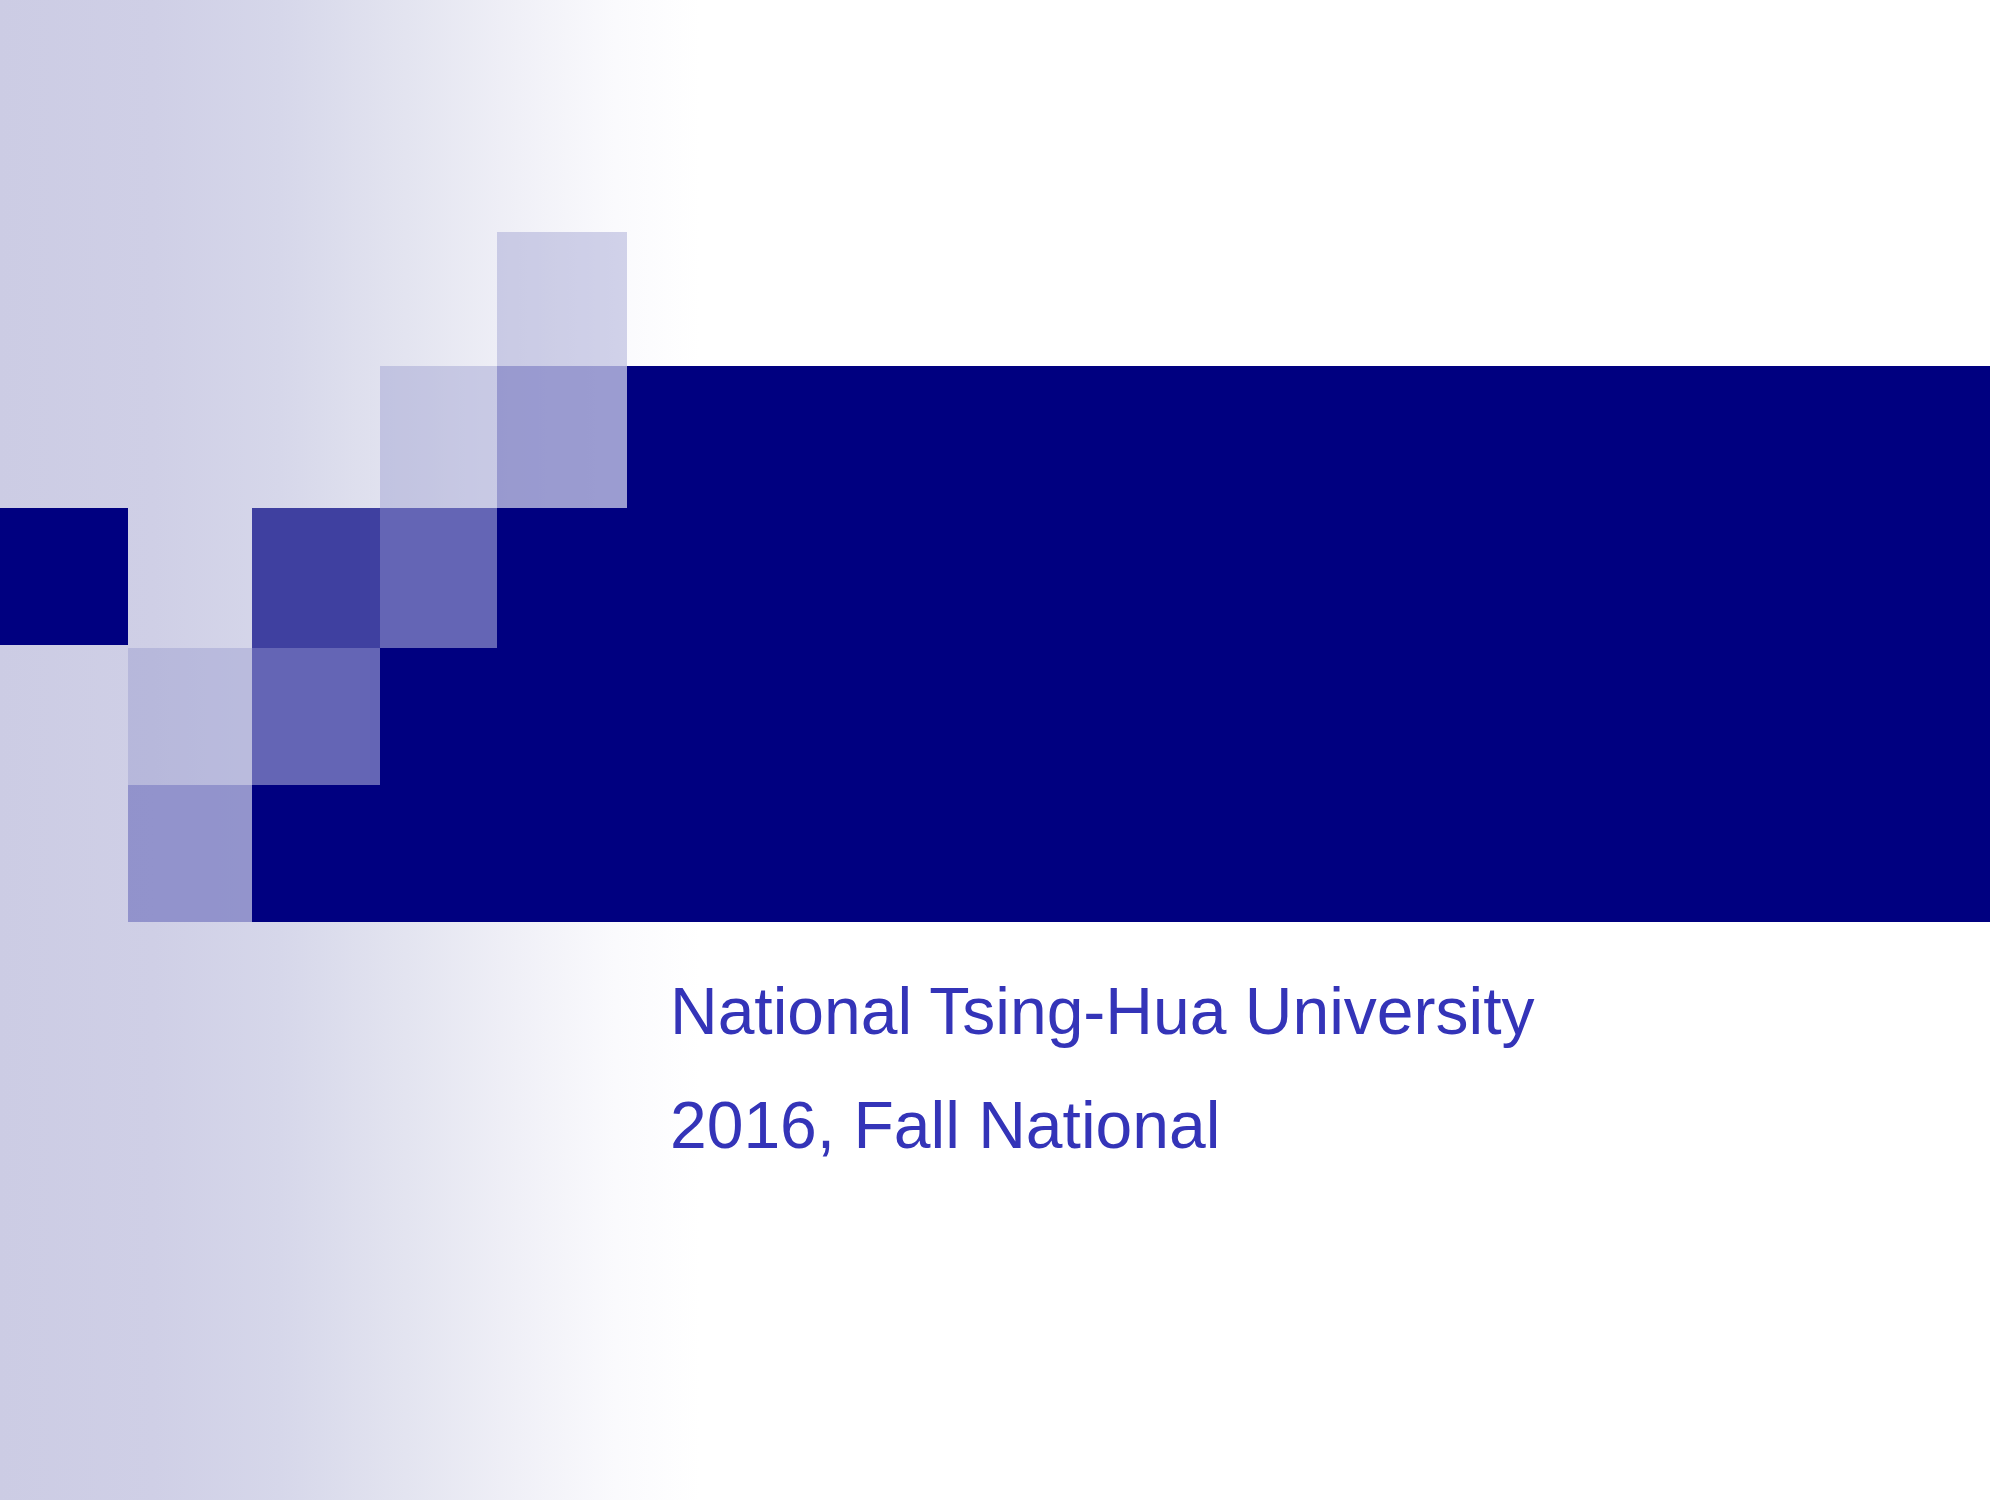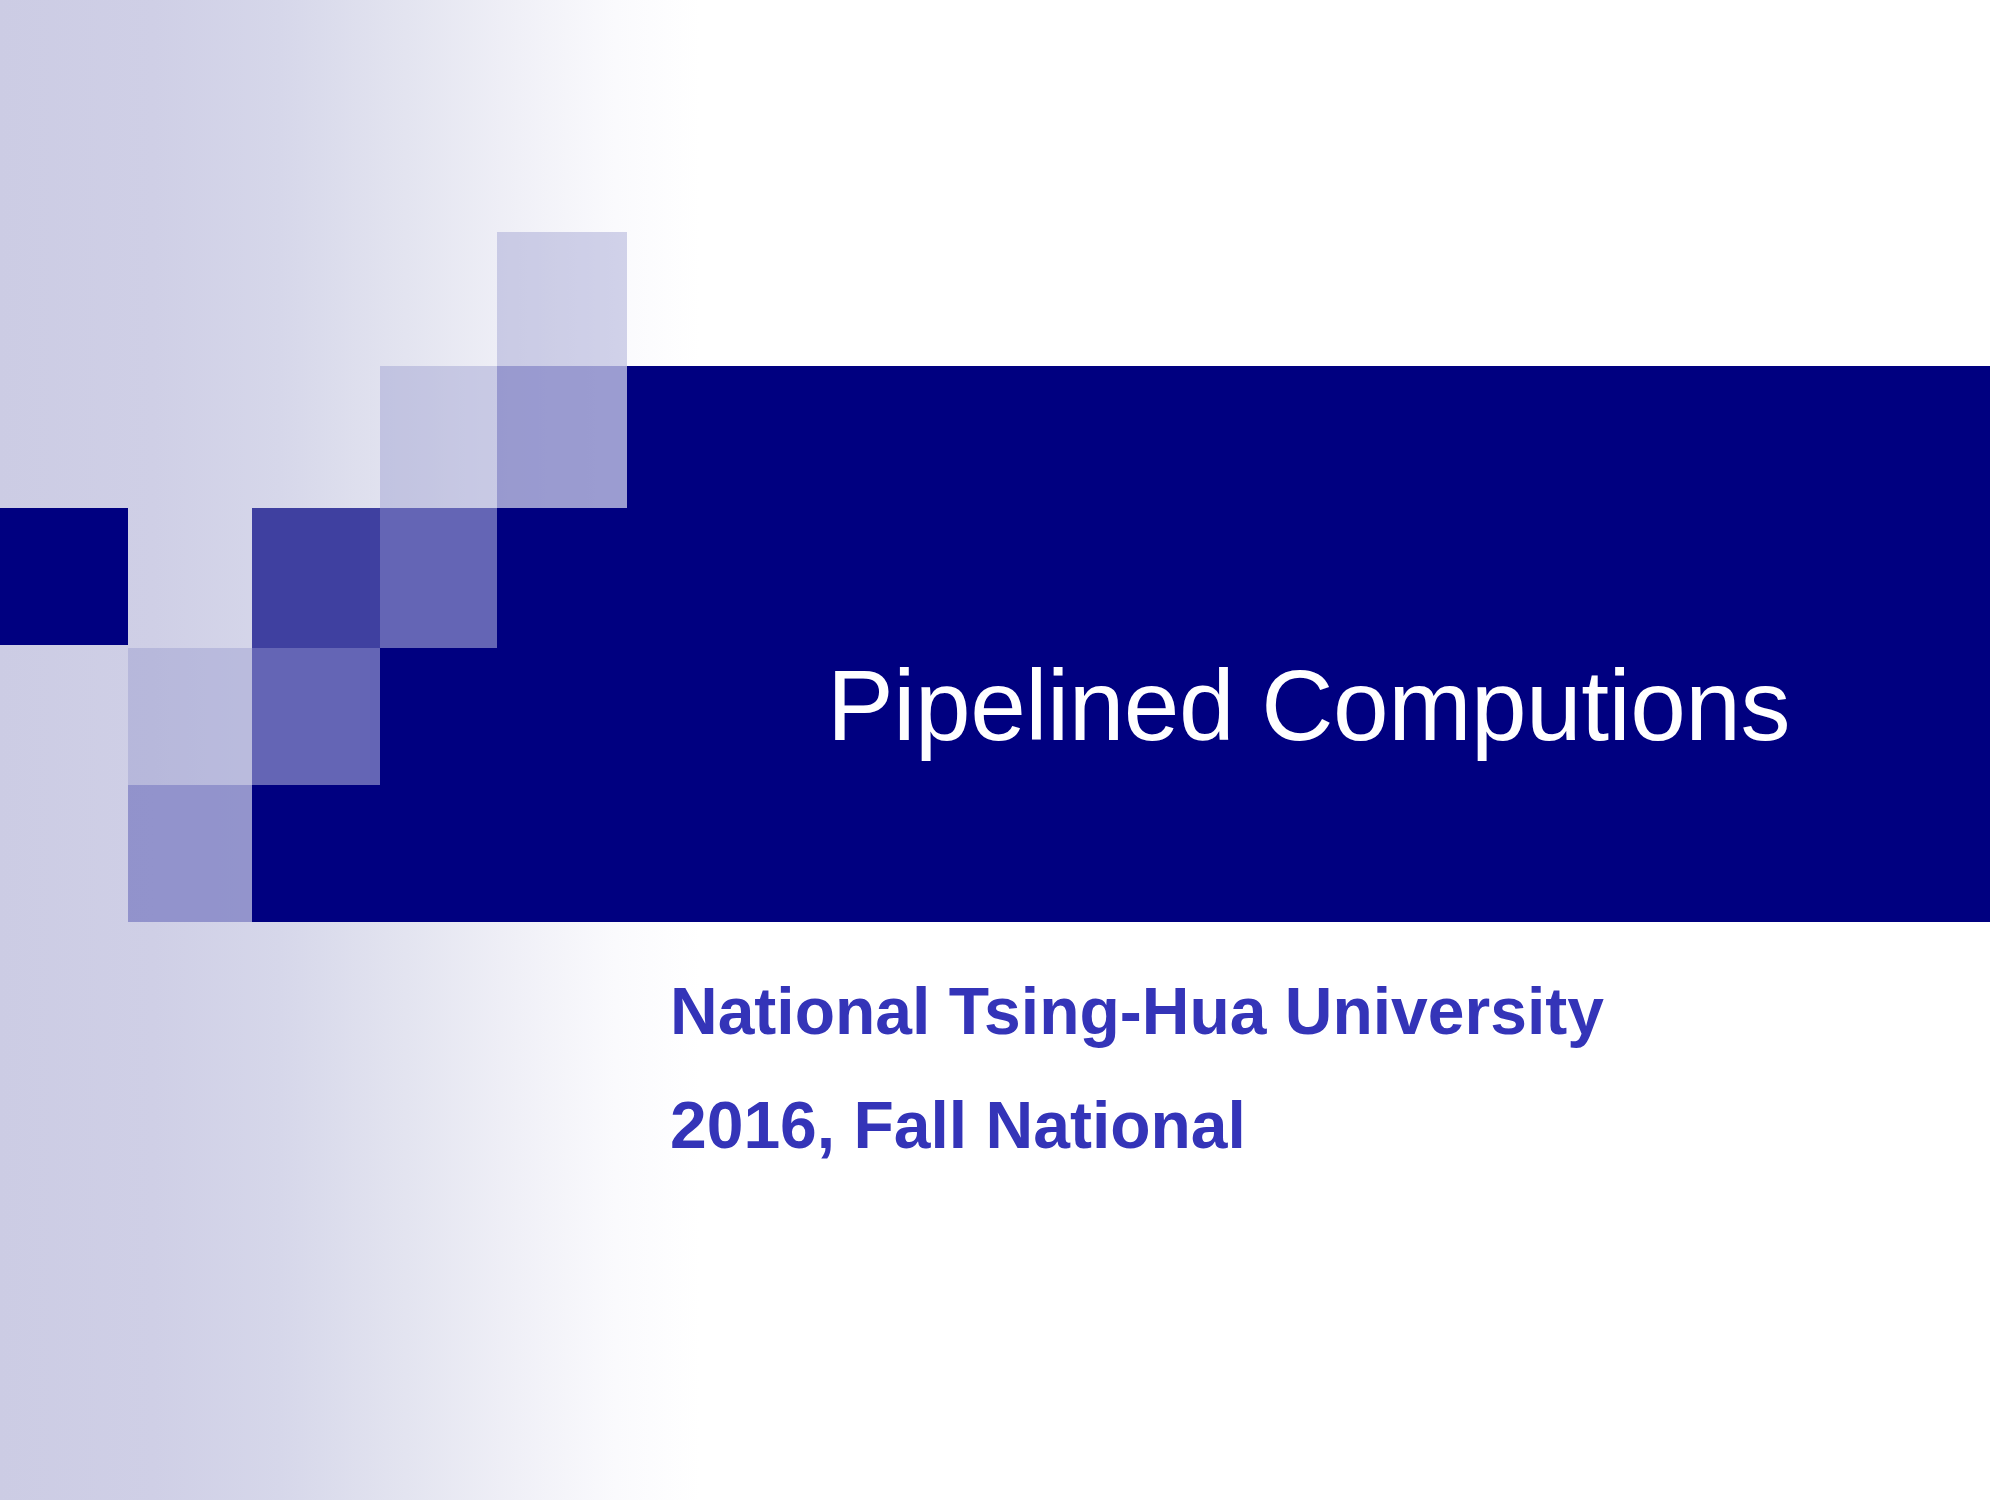--- a/index.html
+++ b/index.html
@@ -82,21 +82,21 @@
   }
 
   
   .subtitle {
     position: absolute;
     left: 670px;
     top: 955px;
     width: 1250px;
     color: #3434B8;
     font-size: 66px;
-    font-weight: bold;
+    font-weight: normal;
     line-height: 1.72;
   }
   .subtitle-line {
     display: block;
     white-space: nowrap;
   }
 </style>
 </head>
 <body>
 
@@ -117,20 +117,19 @@
 
     <div class="tile l1" style="left:252px;top:508px;width:128px;height:140px;"></div>
     <div class="tile l3" style="left:380px;top:508px;width:117px;height:140px;"></div>
 
     <div class="tile l1" style="left:128px;top:648px;width:124px;height:137px;"></div>
     <div class="tile l3" style="left:252px;top:648px;width:128px;height:137px;"></div>
 
     <div class="tile l3" style="left:128px;top:785px;width:124px;height:137px;"></div>
   </div>
 
-  <h1 class="title">Pipelined Computions</h1>
 
   <div class="subtitle">
     <span class="subtitle-line">National Tsing-Hua University</span>
     <span class="subtitle-line">2016, Fall National</span>
   </div>
 
 </div>
 
 </body></html>

